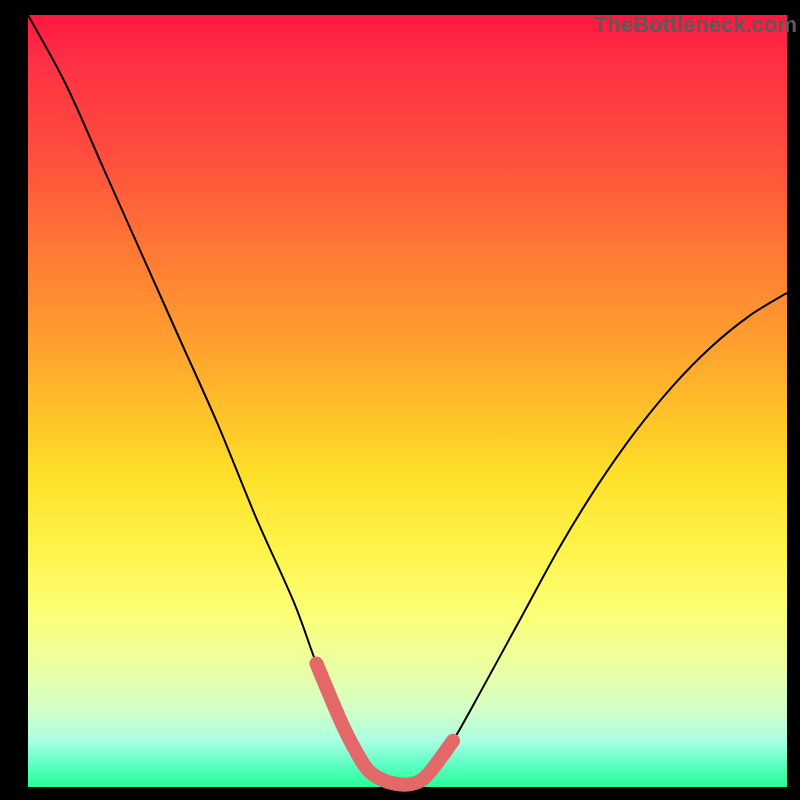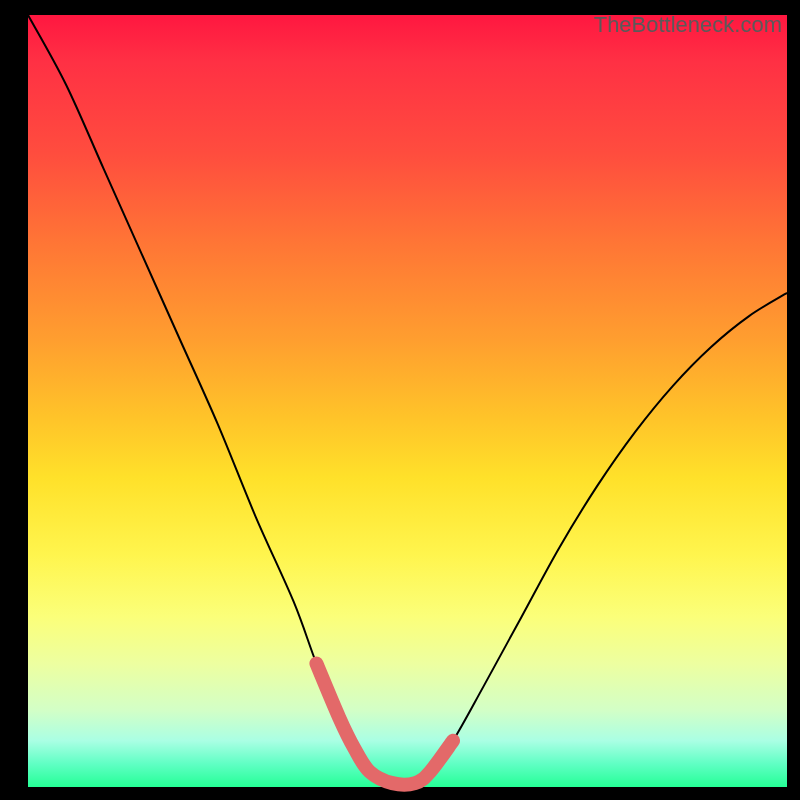--- a/index.html
+++ b/index.html
@@ -37,24 +37,24 @@
       #d3ffc6 90%,
       #aaffe4 94%,
       #60ffc4 97%,
       #25ff96 100%
     );
     overflow: visible;
   }
   .watermark {
     position: absolute;
     top: 12px;
-    right: 18px;
+    right: 3px;
     color: #5a5a5a;
     font-size: 22px;
-    font-weight: 400;
+    font-weight: 700;
   }
   svg.curve {
     position: absolute;
     left: 0;
     top: 0;
     width: 759px;
     height: 772px;
     overflow: visible;
   }
   .black-curve {

